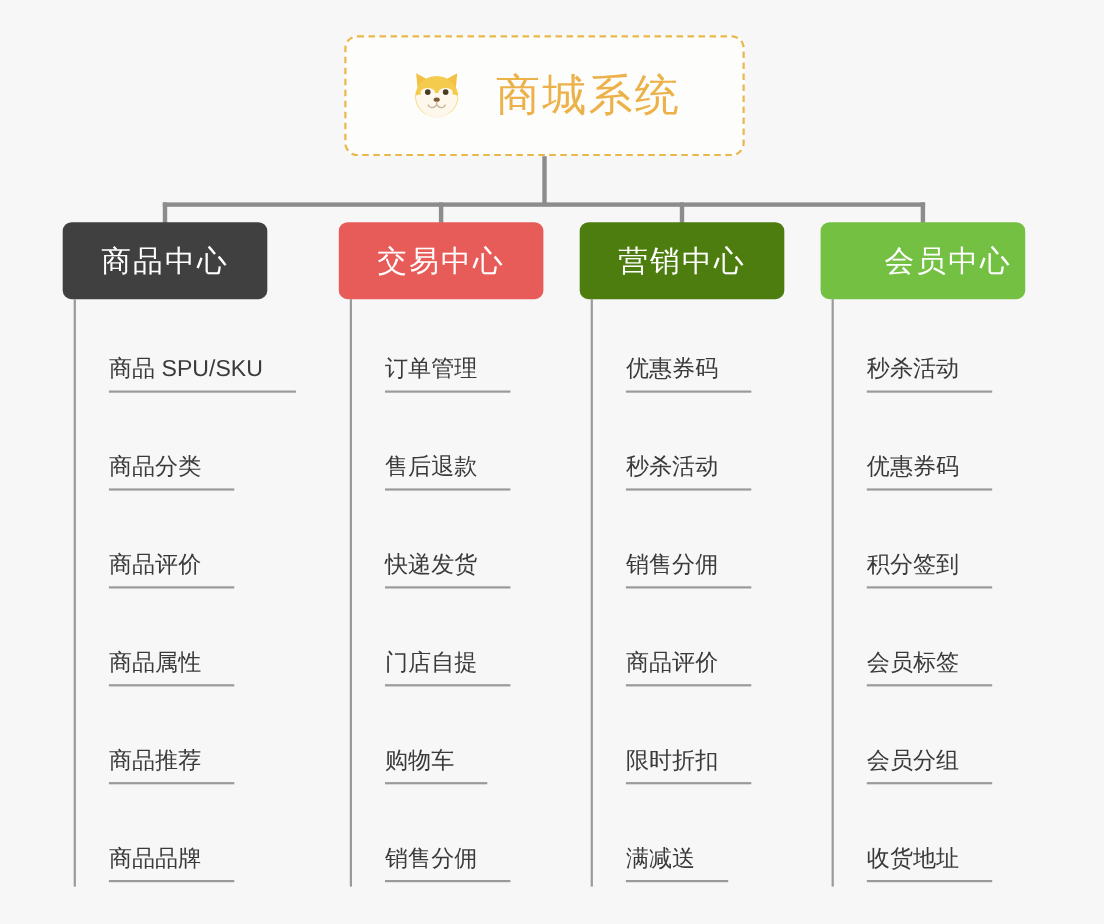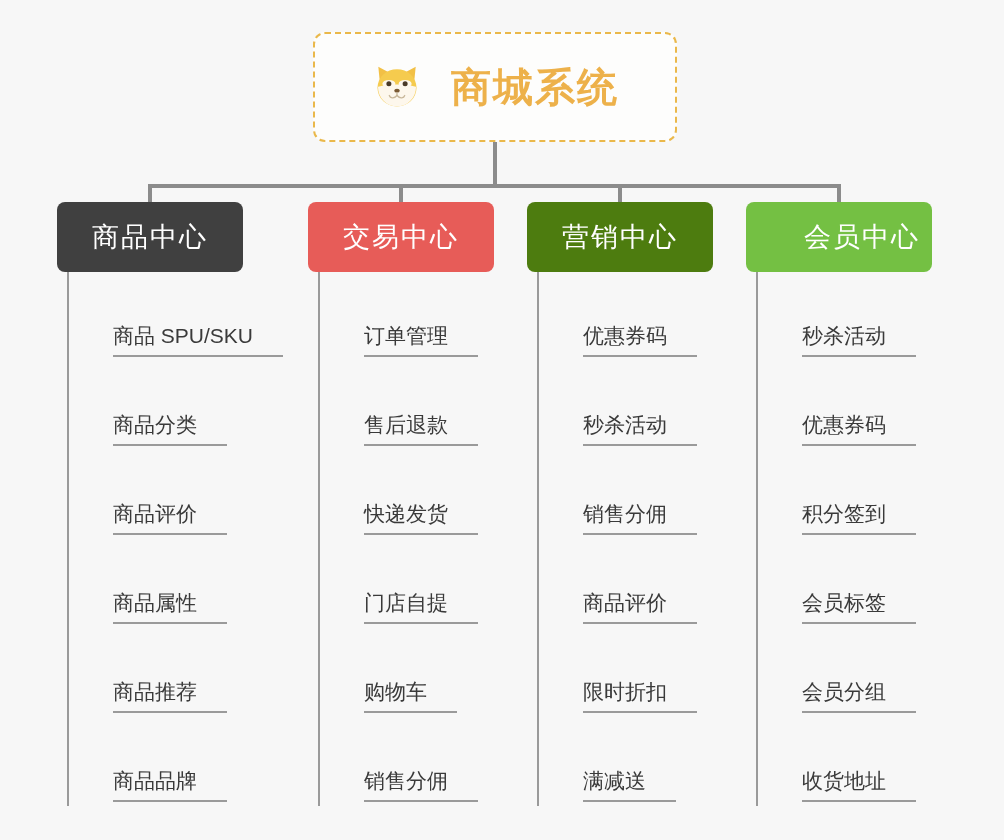--- a/index.html
+++ b/index.html
@@ -28,21 +28,20 @@
     width: 364px;
     height: 110px;
     background: #fdfdfc;
     border: 2px dashed #eab84a;
     border-radius: 12px;
     box-sizing: border-box;
     display: flex;
     align-items: center;
     justify-content: center;
     gap: 28px;
-    font-weight: bold;
   }
   .root-emoji {
     width: 52px;
     height: 52px;
     position: relative;
     flex: 0 0 auto;
   }
   .root-title {
     font-size: 40px;
     color: #edb14a;
@@ -79,21 +78,21 @@
     color: #ffffff;
     font-size: 27px;
     letter-spacing: 2px;
     box-sizing: border-box;
   }
 
   
   .leaf-list {
     position: relative;
     margin-left: 10px;
-    padding-left: 14px;
+    padding-left: 0;
     border-left: 2px solid #9a9a9a;
   }
   .leaf {
     position: relative;
     height: 89px;
     box-sizing: border-box;
     display: flex;
     align-items: flex-end;
     padding-left: 30px;
     padding-bottom: 4px;

